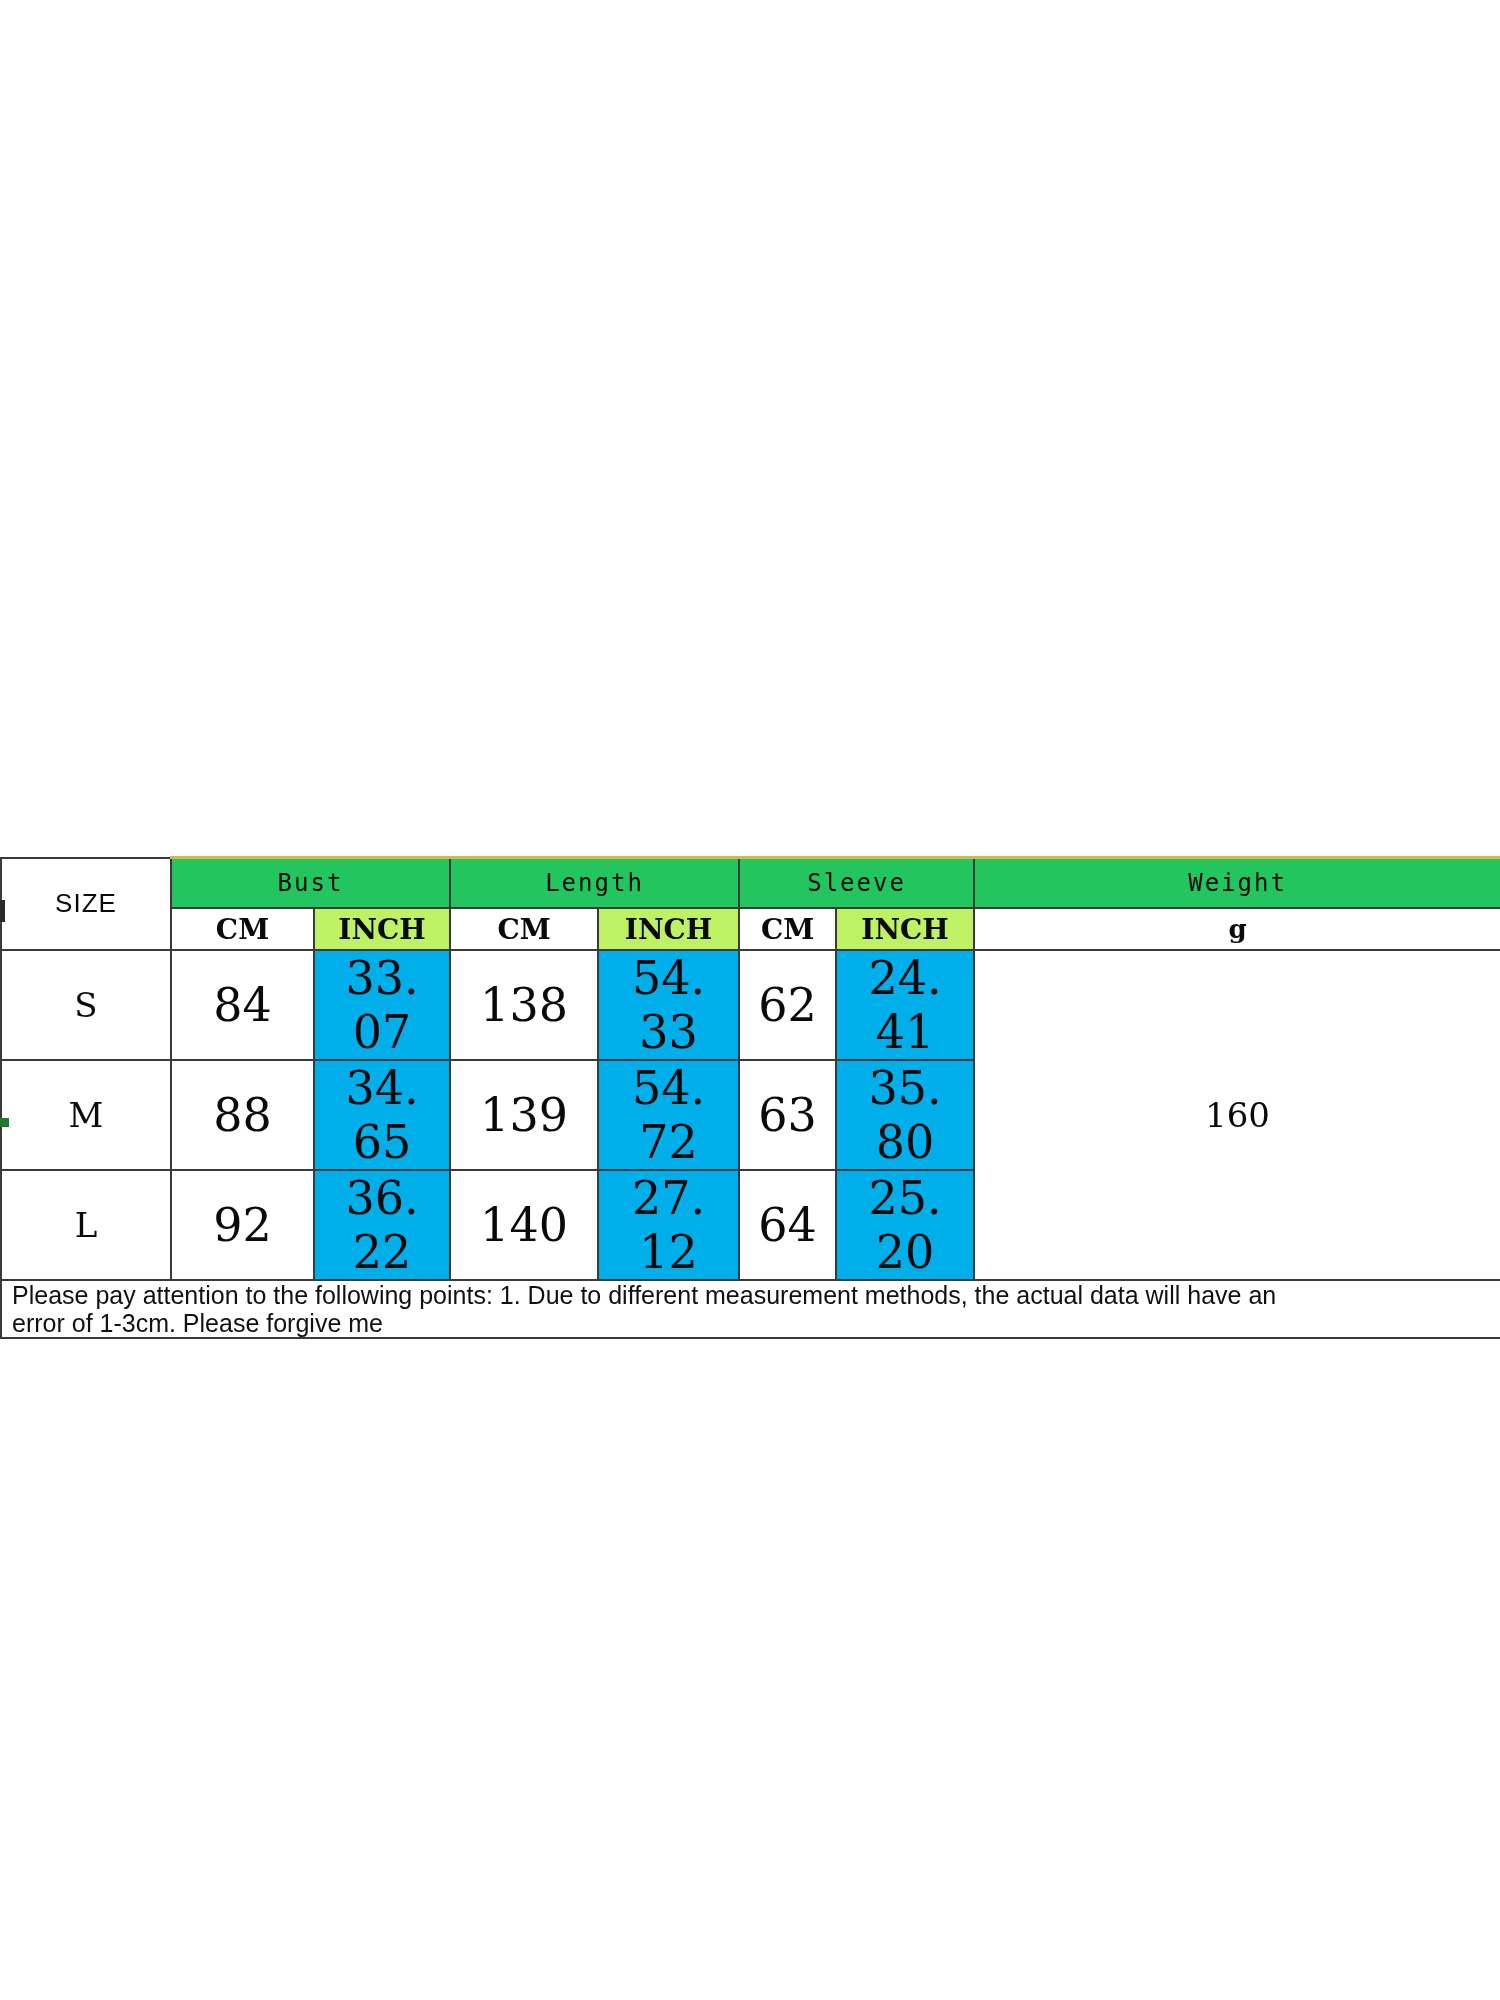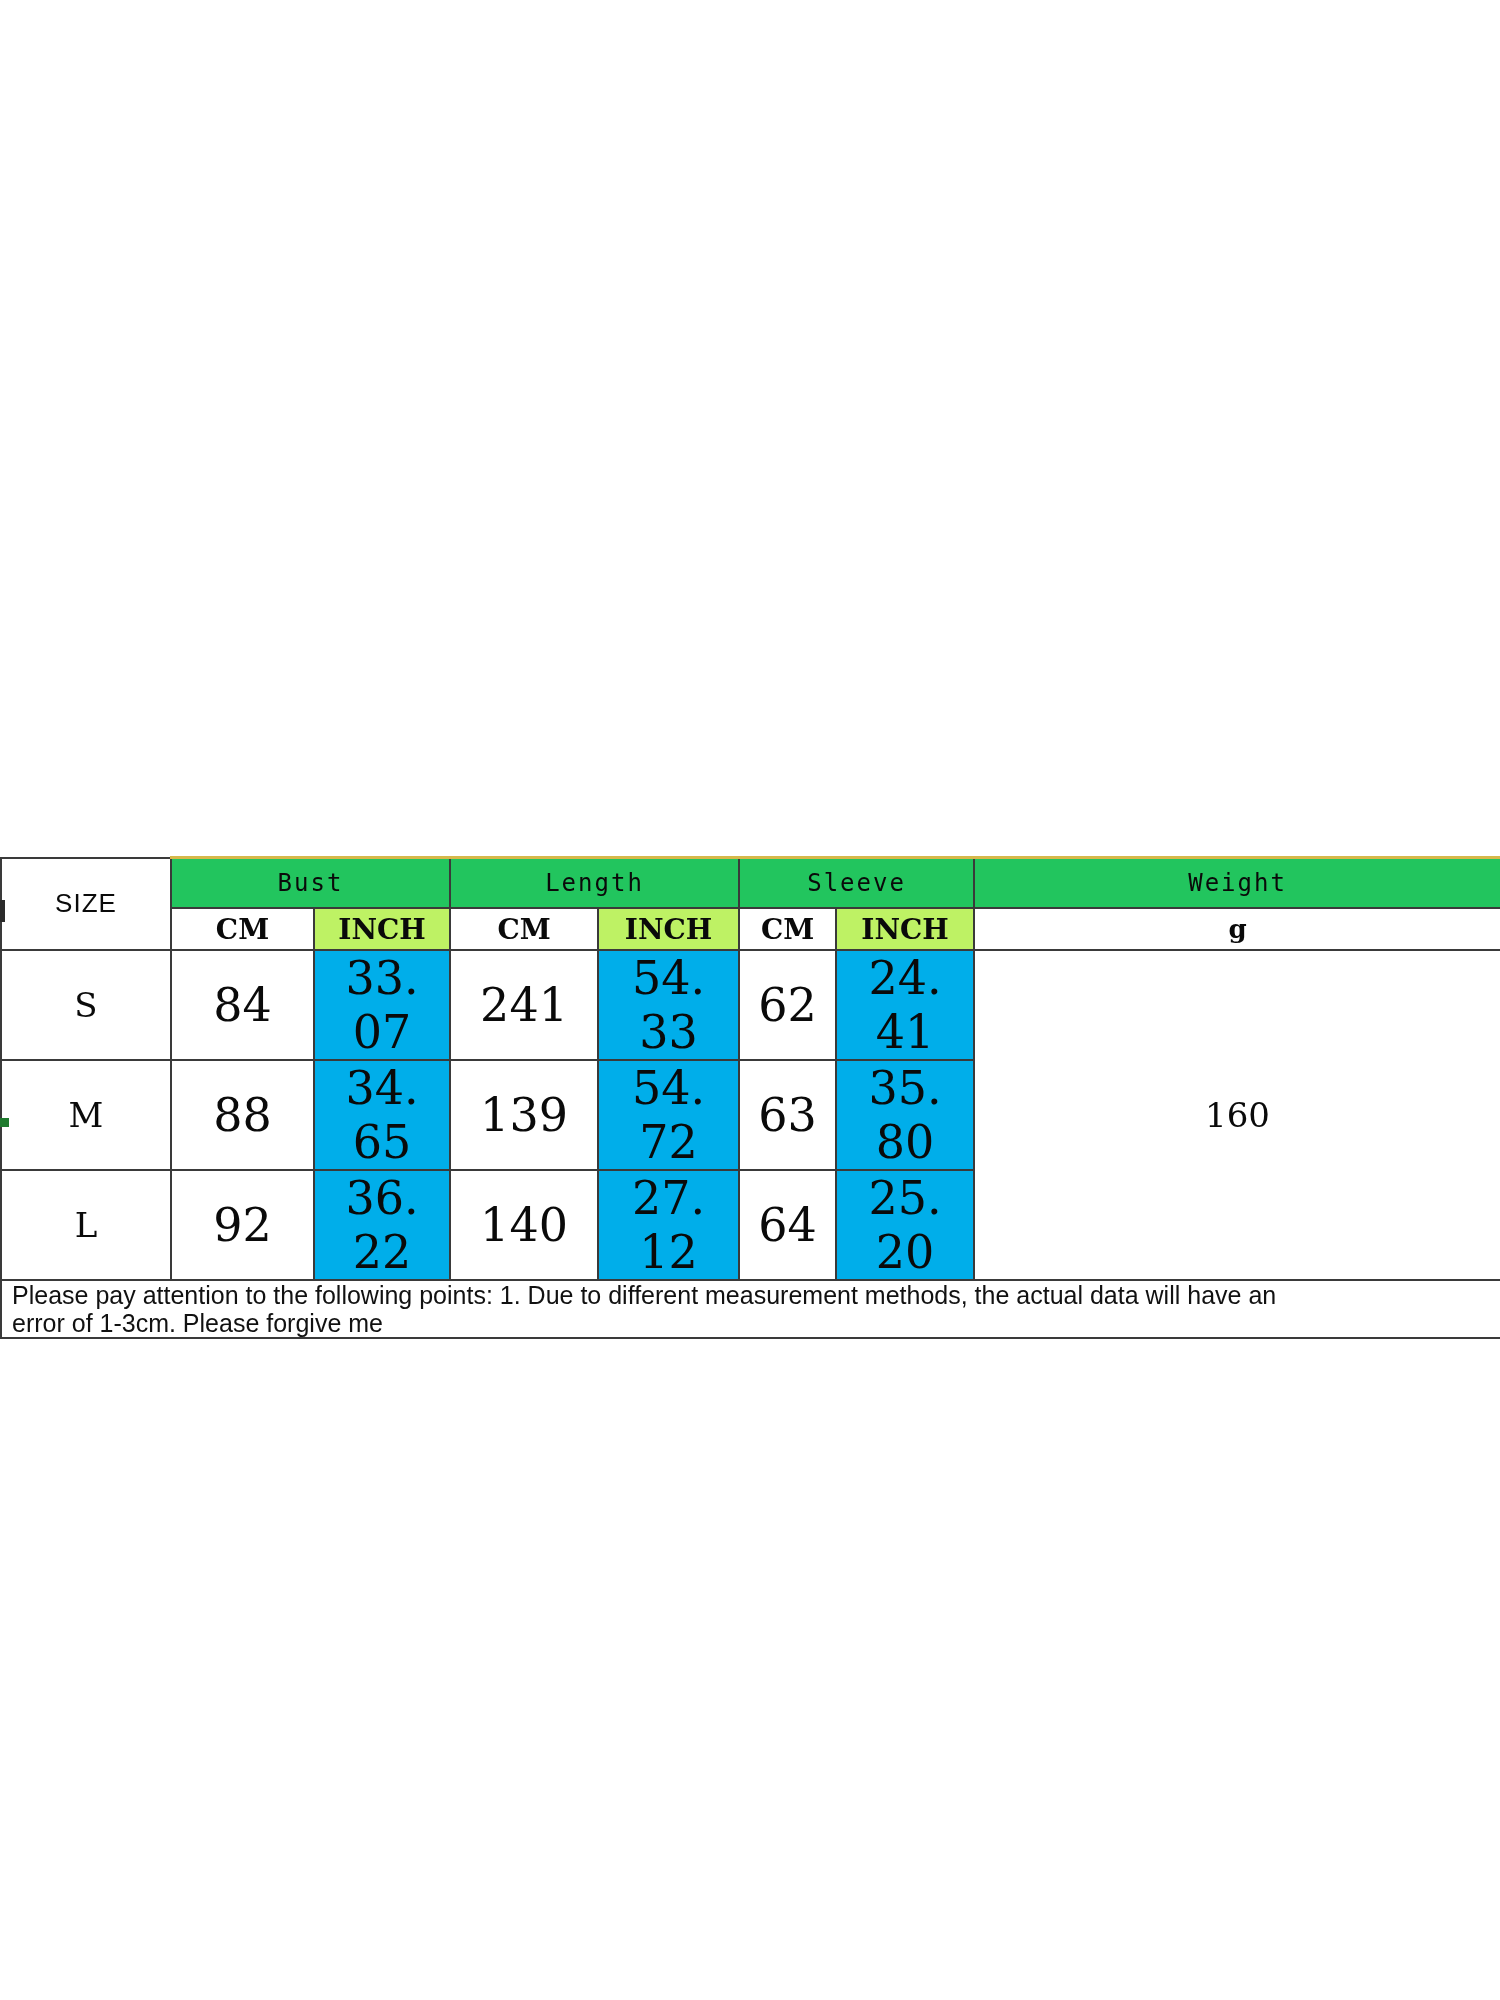--- a/index.html
+++ b/index.html
@@ -156,21 +156,21 @@
       <td class="unit unit-inch">INCH</td>
       <td class="unit">CM</td>
       <td class="unit unit-inch">INCH</td>
       <td class="unit unit-g">g</td>
     </tr>
 
     <tr>
       <td class="data data-size">S</td>
       <td class="data">84</td>
       <td class="data data-inch">33. 07</td>
-      <td class="data">241</td>
+      <td class="data">138</td>
       <td class="data data-inch">54. 33</td>
       <td class="data">62</td>
       <td class="data data-inch">24. 41</td>
       <td class="data data-weight" rowspan="3">160</td>
     </tr>
 
     <tr>
       <td class="data data-size">M</td>
       <td class="data">88</td>
       <td class="data data-inch">34. 65</td>

